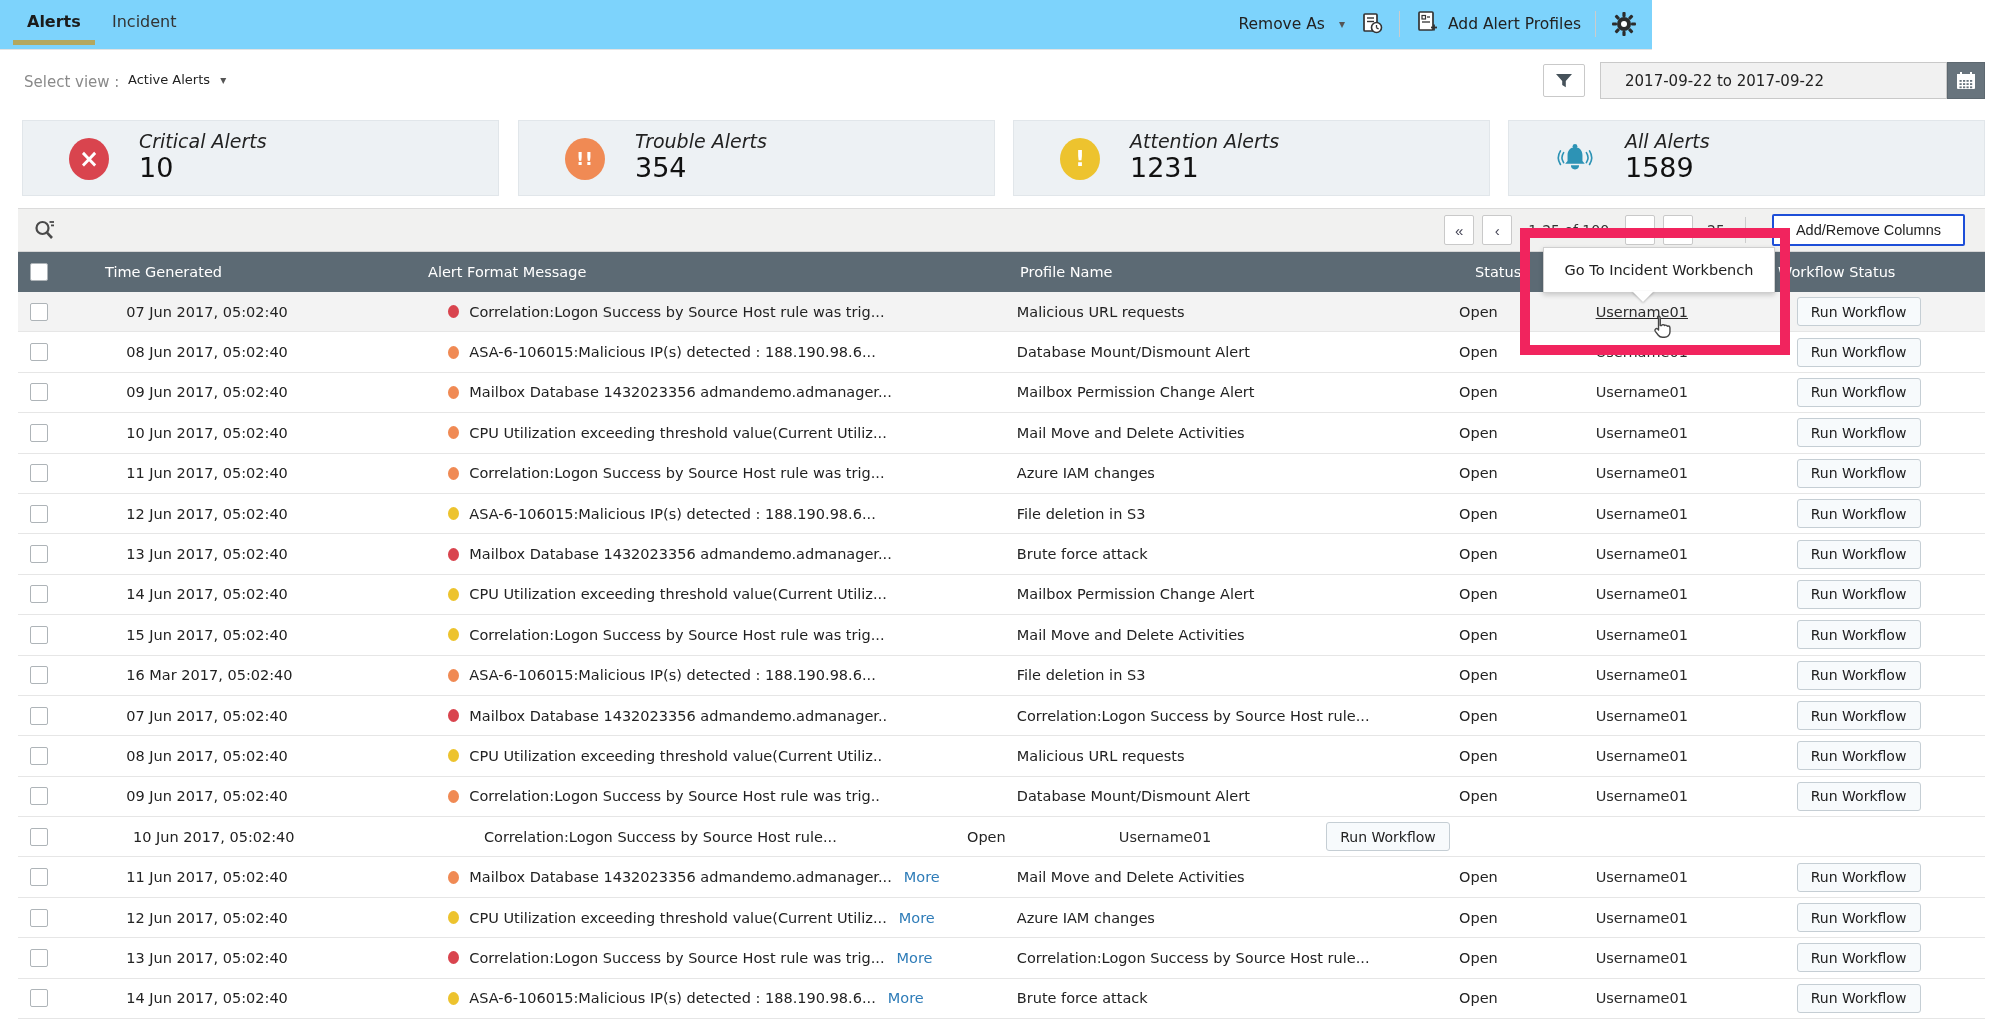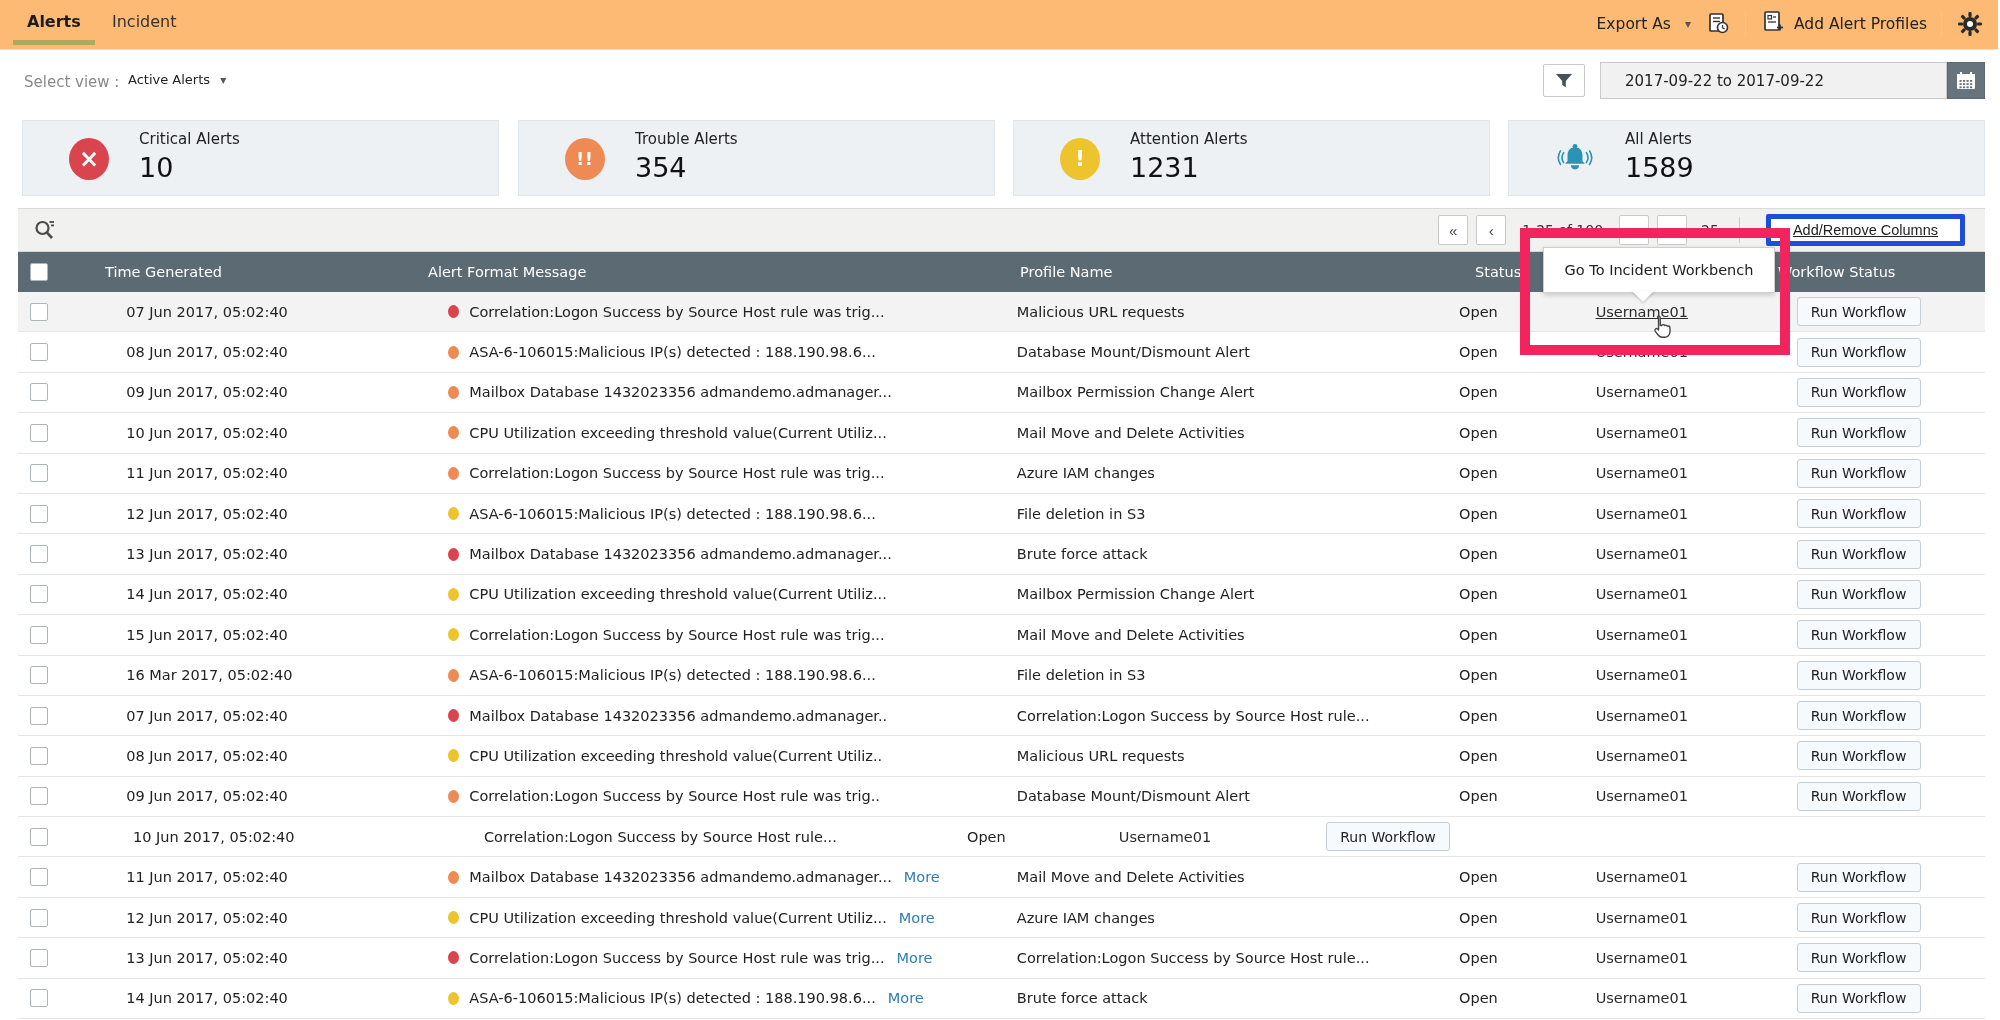--- a/index.html
+++ b/index.html
@@ -1,21 +1,21 @@
 <!DOCTYPE html>
 <html><head>
 <meta charset="utf-8">
 <style>
   html,body{margin:0;padding:0;}
   body{width:2000px;height:1020px;overflow:hidden;background:#fff;
        font-family:"DejaVu Sans","Liberation Sans",sans-serif;color:#222;}
   #page{position:relative;width:2000px;height:1020px;}
 
   
-  #tabbar{position:absolute;left:0;top:0;width:1998px;height:49px;border-bottom:1px solid #e3e3e3;background:#fdba74;}
+  #tabbar{position:absolute;left:0;top:0;width:1652px;height:49px;border-bottom:1px solid #e3e3e3;background:#7dd3fc;}
   .tab{position:absolute;top:12px;font-size:16px;color:#333;cursor:pointer;}
   .tab.active{font-weight:bold;color:#1b1b1b;}
   .tab.active::after{content:"";position:absolute;left:-14px;right:-14px;bottom:-14px;height:5px;background:#b3a75e;}
   #tab-alerts{left:27px;}
   #tab-incident{left:112px;}
 
   #top-actions{position:absolute;right:14px;top:9px;display:flex;align-items:center;gap:14px;font-size:15.5px;color:#222;}
   .v-sep{width:1px;height:26px;background:#ccc;}
   .caret::after{content:"▾";font-size:12px;color:#555;margin-left:6px;}
   .action-item{display:flex;align-items:center;gap:8px;cursor:pointer;}
@@ -31,35 +31,35 @@
   #calendar-btn{position:absolute;left:1947px;top:13px;width:38px;height:37px;background:#68747d;border:1px solid #5d6870;box-sizing:border-box;}
 
   
   .card{position:absolute;top:120px;width:477px;height:76px;background:#edf1f4;border:1px solid #e1e6ea;box-sizing:border-box;cursor:pointer;}
   .badge{position:absolute;left:46px;top:17px;width:40px;height:42px;border-radius:50%;
          display:flex;align-items:center;justify-content:center;color:#fff;font-weight:bold;}
   .badge-critical{background:#d9444e;font-size:24px;}
   .badge-trouble{background:#f08a54;font-size:17px;letter-spacing:1px;}
   .badge-attention{background:#edc32e;font-size:21px;}
   .badge-bell{background:transparent;}
-  .card-label{position:absolute;left:116px;top:9px;font-size:15px;color:#222;}
+  .card-label{position:absolute;left:116px;top:9px;font-size:19px;color:#222;font-style:italic;}
   .card-count{position:absolute;left:116px;top:31px;font-size:27px;color:#111;}
 
   
   #tablewrap{position:absolute;left:18px;top:208px;width:1967px;}
   #grid-toolbar{height:44px;background:#f1f1f0;border-top:1px solid #dbdbdb;border-bottom:1px solid #d6d6d6;box-sizing:border-box;
                 display:flex;align-items:center;}
   #search-btn{margin-left:14px;cursor:pointer;display:flex;}
   #pager{margin-left:auto;display:flex;align-items:center;gap:8px;font-size:14px;color:#333;}
   .pg-btn{width:30px;height:30px;background:#fff;border:1px solid #c9c9c9;border-radius:2px;display:flex;align-items:center;justify-content:center;
           font-size:15px;color:#445;cursor:pointer;}
   #pager-range{margin:0 8px;}
   #page-size{display:flex;align-items:center;cursor:pointer;margin-left:6px;}
-  #addremove-btn{margin-left:18px;margin-right:20px;height:32px;padding:4px 22px;background:#fff;border:5px solid #1d4ed8;border-radius:2px;
-                 font-size:14.5px;color:#222;display:flex;align-items:center;cursor:pointer;text-decoration:underline;}
+  #addremove-btn{margin-left:18px;margin-right:20px;height:32px;padding:4px 22px;background:#fff;border:2px solid #1d4ed8;border-radius:2px;
+                 font-size:14.5px;color:#222;display:flex;align-items:center;cursor:pointer;}
 
   #thead{height:40px;background:#5c6a74;display:flex;align-items:center;color:#fff;font-size:14.5px;}
   .trow{height:40.4px;display:flex;align-items:center;font-size:14.5px;color:#222;border-bottom:1px solid #e6e6e6;box-sizing:border-box;background:#fff;gap:28px;}
   .trow.hovered{background:#f3f3f3;}
   .col-cb{width:87px;box-sizing:border-box;padding-left:12px;display:flex;align-items:center;}
   .col-time{width:323px;}
   .col-msg{width:592px;display:flex;align-items:center;gap:10px;box-sizing:border-box;padding-right:16px;}
   .col-profile{width:455px;}
   .col-status{width:100px;}
   .col-user{width:140px;text-align:center;}
@@ -87,21 +87,21 @@
 <body>
 
 <div id="page">
 
   <div id="tabbar">
     <div id="tab-alerts" class="tab active">Alerts</div>
     <div id="tab-incident" class="tab">Incident</div>
 
     <div id="top-actions">
       <div class="action-item caret">
-        <span>Export As</span>
+        <span>Remove As</span>
       </div>
       <span class="icon-btn">
         <svg width="26" height="26" viewBox="0 0 26 26">
           <rect x="5" y="3" width="13" height="17" rx="1" fill="#fff" stroke="#333" stroke-width="1.7"></rect>
           <line x1="8" y1="7" x2="15" y2="7" stroke="#333" stroke-width="1.4"></line>
           <line x1="8" y1="10.5" x2="15" y2="10.5" stroke="#333" stroke-width="1.4"></line>
           <circle cx="17.5" cy="16.5" r="5" fill="#fff" stroke="#333" stroke-width="1.6"></circle>
           <line x1="17.5" y1="14" x2="17.5" y2="16.8" stroke="#333" stroke-width="1.3"></line>
           <line x1="17.5" y1="16.8" x2="19.6" y2="17.8" stroke="#333" stroke-width="1.3"></line>
         </svg>

